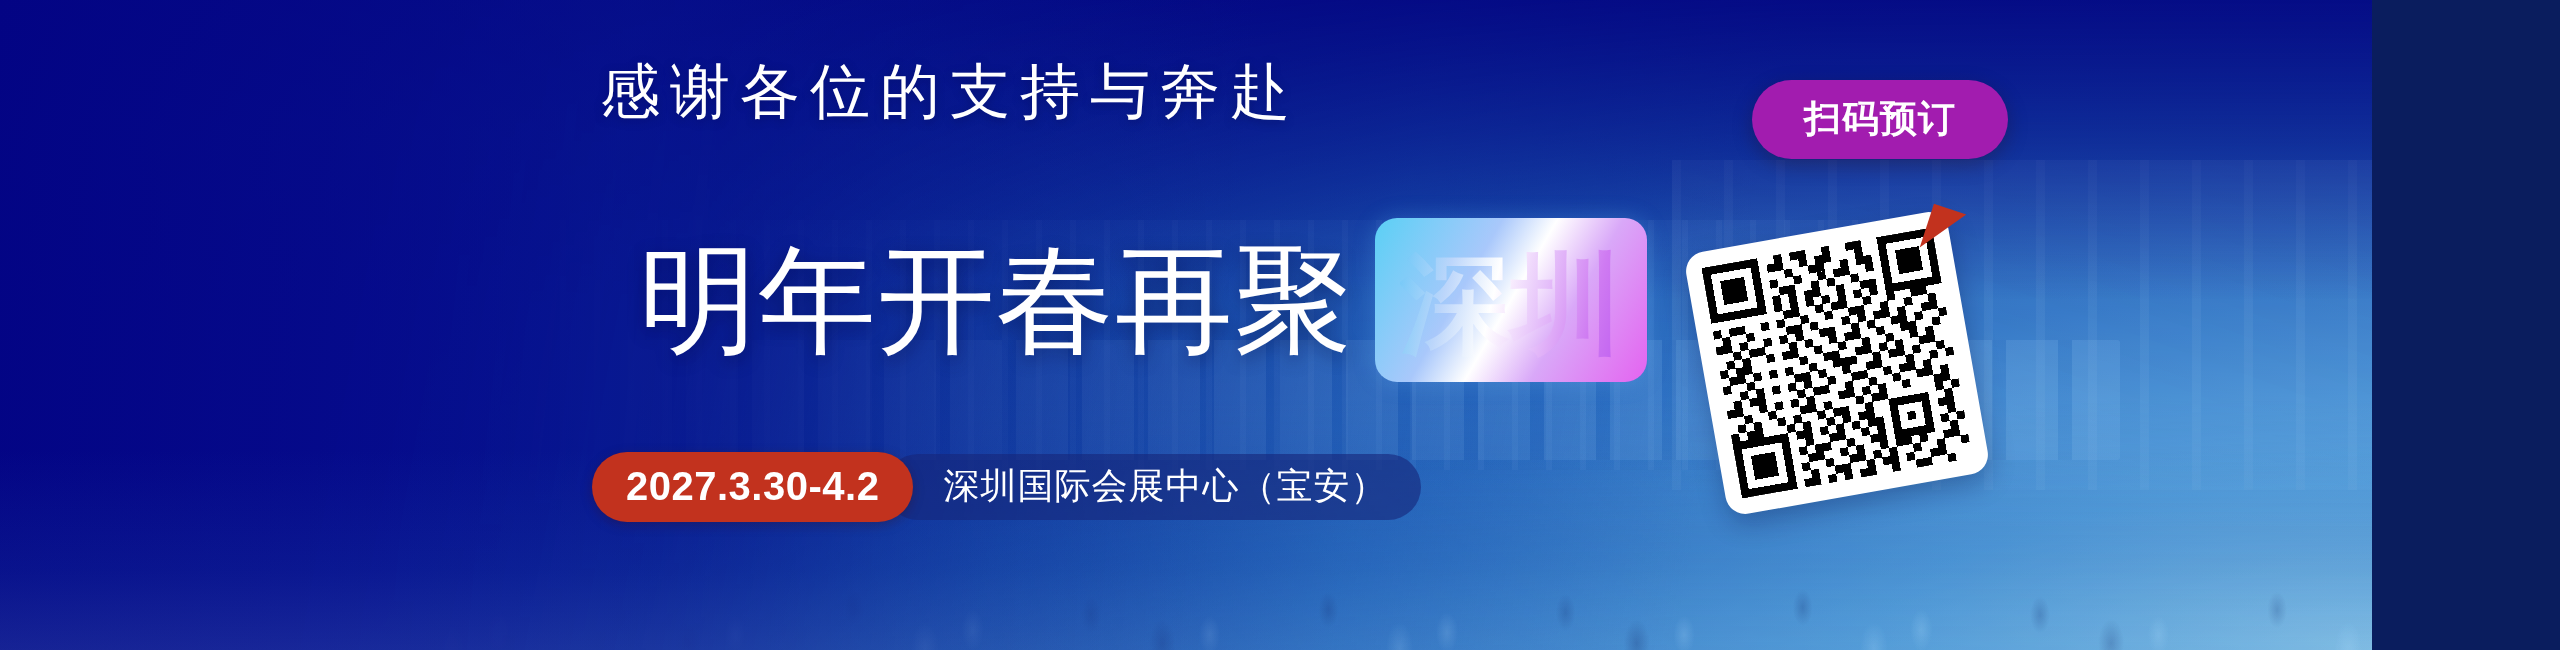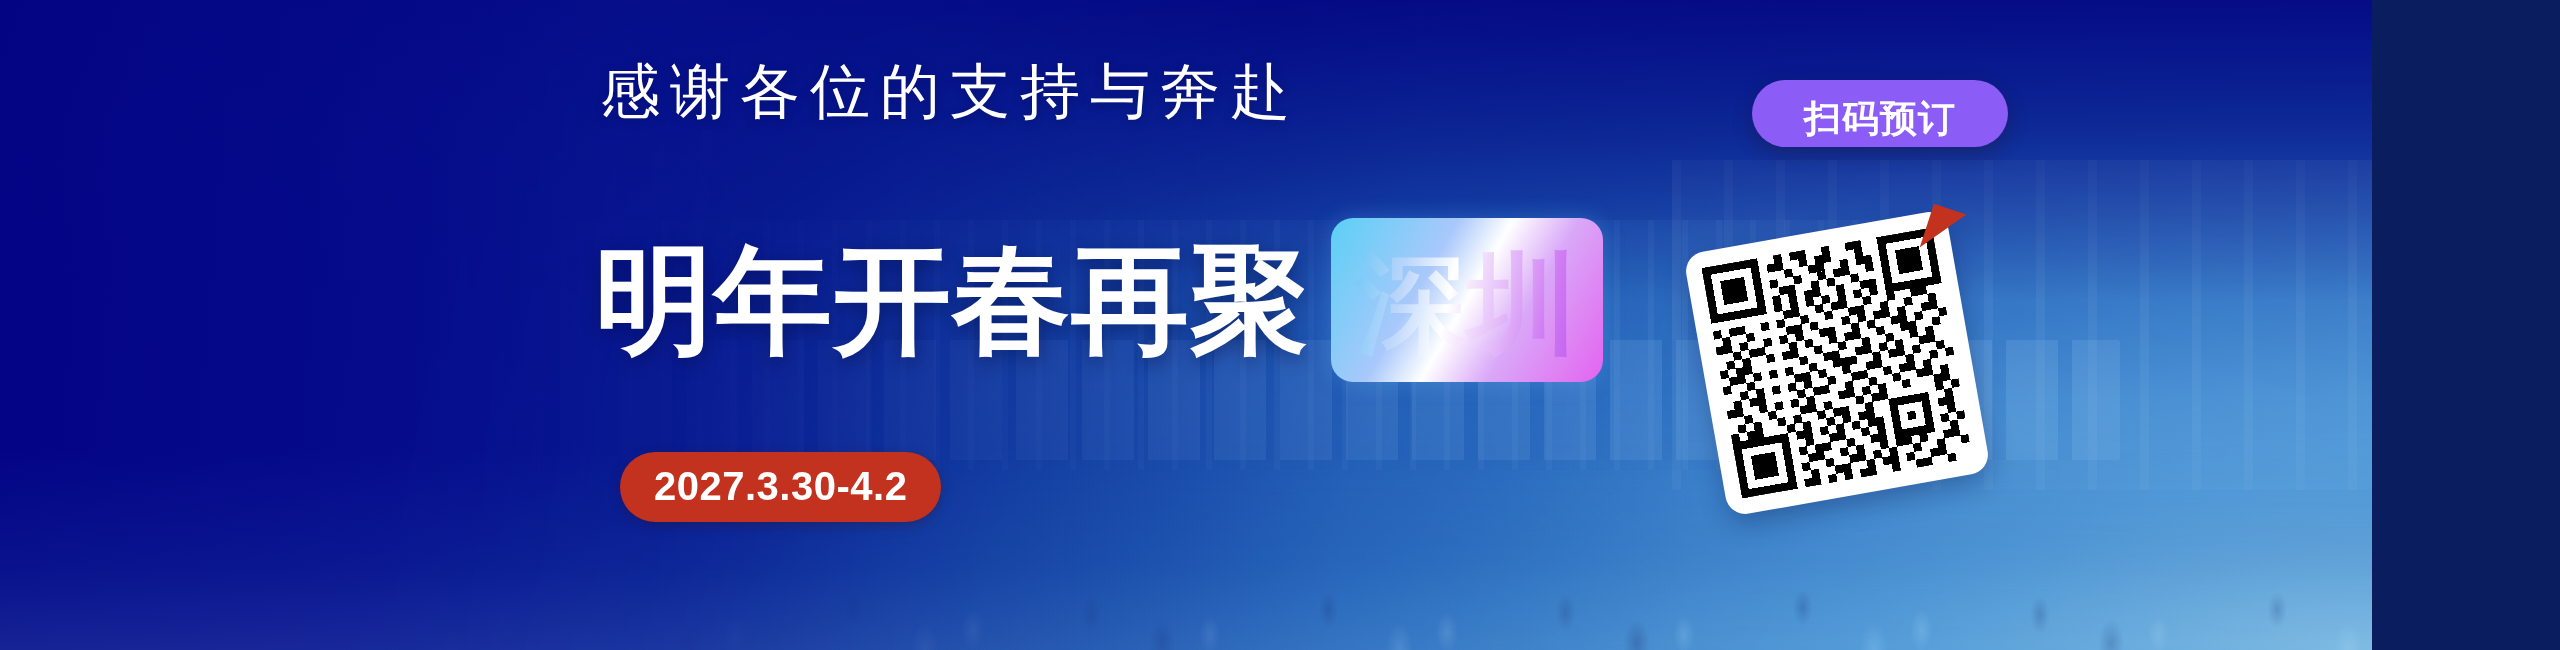--- a/index.html
+++ b/index.html
@@ -160,25 +160,26 @@
     position: absolute;
     left: 595px;
     top: 218px;
     display: flex;
     align-items: center;
     gap: 22px;
   }
   .headline-main {
     font-size: 118px;
     line-height: 1;
-    font-weight: 700;
+    font-weight: 400;
     color: #ffffff;
     letter-spacing: 1px;
     white-space: nowrap;
     text-shadow: 0 5px 18px rgba(2,8,60,0.45);
+    margin-left: 44px;
   }
   .city-box {
     position: relative;
     padding: 16px 22px 20px 22px;
     border-radius: 22px;
     border: 3px solid transparent;
     background:
       linear-gradient(rgba(255,255,255,0), rgba(255,255,255,0)) padding-box,
       linear-gradient(120deg, #5ad0f5 0%, #a9c8fb 35%, #ffffff 50%, #d9a8f8 68%, #e463f0 100%) border-box;
     box-shadow: 0 0 22px rgba(110,190,255,0.25);
@@ -193,21 +194,21 @@
     -webkit-background-clip: text;
     background-clip: text;
     color: transparent;
     margin-top: 12px;
     -webkit-text-fill-color: transparent;
   }
 
   
   .info-row {
     position: absolute;
-    left: 620px;
+    left: 592px;
     top: 452px;
     display: flex;
     align-items: center;
     gap: 0px;
   }
   .date-pill {
     background: #c2321e;
     color: #ffffff;
     font-size: 40px;
     font-weight: 900;
@@ -240,23 +241,23 @@
     left: 1690px;
     top: 80px;
     width: 420px;
     height: 480px;
   }
   .qr-bubble {
     position: absolute;
     left: 62px;
     top: 0px;
     width: 236px;
-    background: #8b5cf6;
+    background: #a21caf;
     border-radius: 54px;
-    padding: 16px 10px 6px 10px;
+    padding: 16px 10px 18px 10px;
     text-align: center;
     box-shadow: 0 6px 20px rgba(40,8,4,0.28);
     z-index: 3;
   }
   .qr-bubble .ln {
     display: block;
     color: #ffffff;
     font-size: 37px;
     font-weight: 900;
     line-height: 1.22;
@@ -315,20 +316,21 @@
 
     <div class="headline-row">
       <div class="headline-main">明年开春再聚</div>
       <div class="city-box">
         <div class="city-text">深圳</div>
       </div>
     </div>
 
     <div class="info-row">
       <div class="date-pill">2027.3.30-4.2</div>
+      <div class="venue-pill">深圳国际会展中心（宝安）</div>
     </div>
 
   </div>
 
   <div class="qr-block">
 
     <div class="qr-tail"></div>
 
     <div class="qr-bubble">
       <span class="ln">扫码预订</span>

